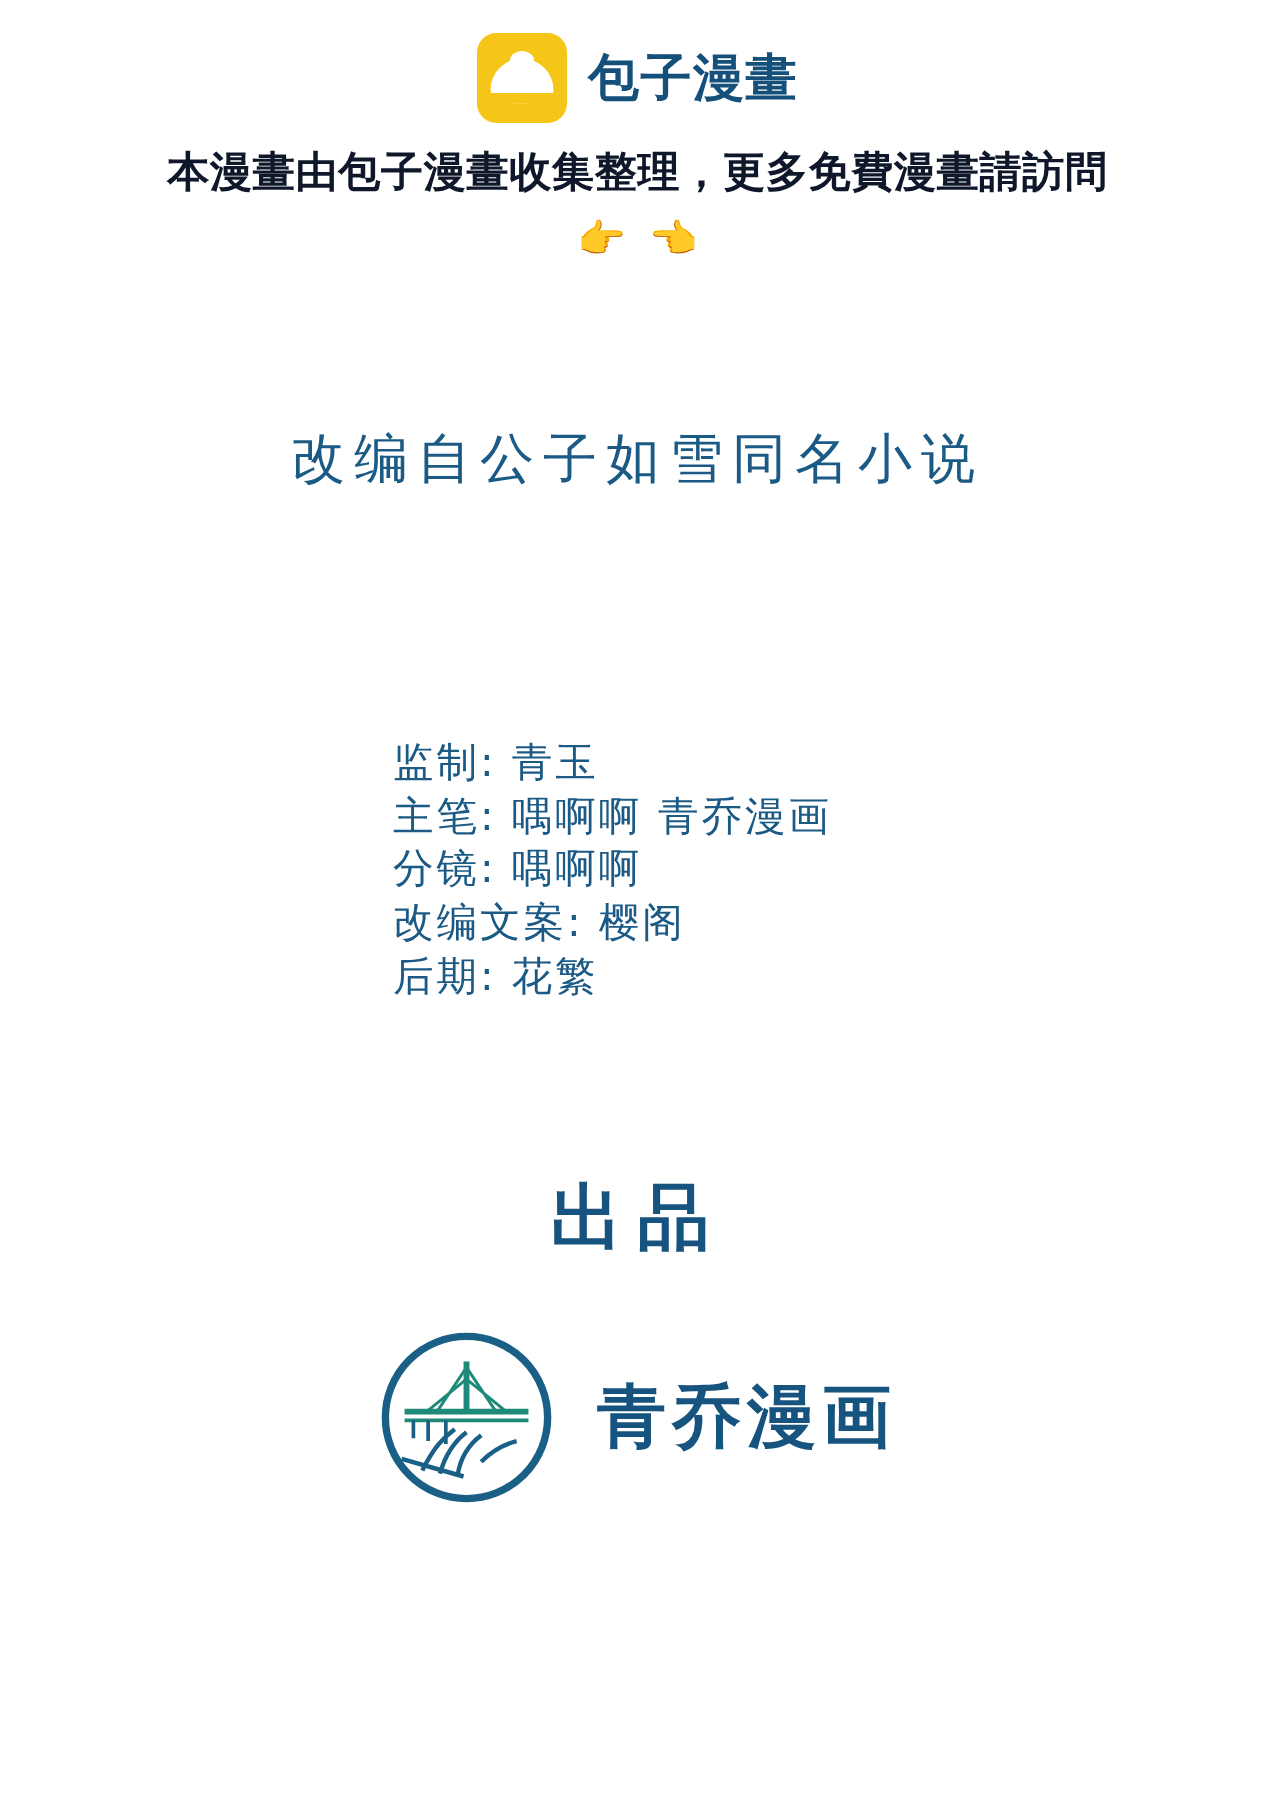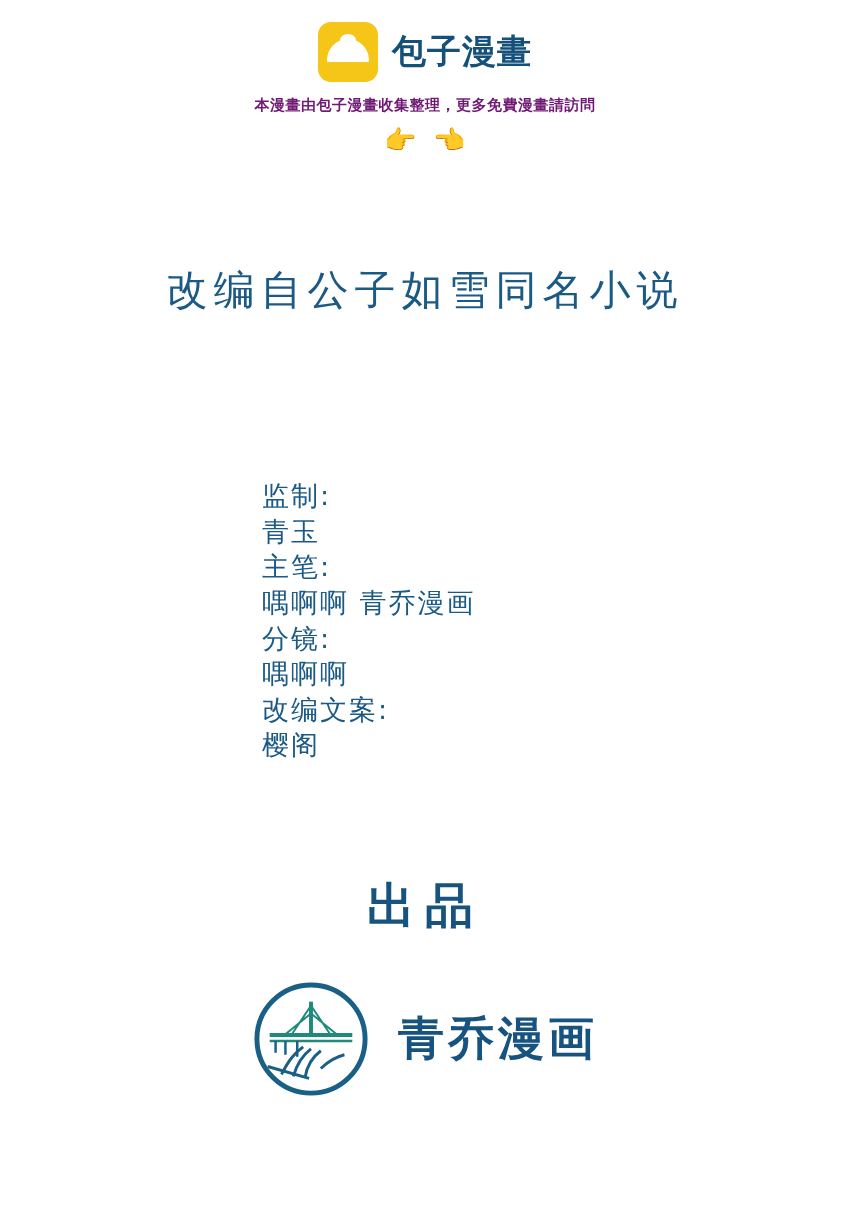--- a/index.html
+++ b/index.html
@@ -68,23 +68,23 @@
     box-shadow: inset 0 -2px 0 #f5c518;
   }
   .brand-name {
     font-size: 34px;
     font-weight: bold;
     color: #14507a;
     letter-spacing: 1px;
   }
   .promo-line {
     margin-top: 14px;
-    font-size: 15px;
-    font-weight: bold;
-    color: #701a75;
+    font-size: 28px;
+    font-weight: bold;
+    color: #0f172a;
     letter-spacing: 0.5px;
   }
   .url-row {
     margin-top: 12px;
     display: flex;
     align-items: center;
     justify-content: center;
     gap: 16px;
   }
   .hand {
@@ -95,41 +95,40 @@
     font-size: 30px;
     font-weight: bold;
     color: #0f0f0f;
     letter-spacing: 0.5px;
   }
 
   
   .adapt-note {
     margin-top: 110px;
     text-align: center;
-    font-size: 41px;
+    font-size: 36px;
     letter-spacing: 6px;
     color: #1c5a86;
     font-family: "DejaVu Sans", "Liberation Sans", sans-serif;
   }
 
   
   .credits {
     margin-top: 160px;
     padding-left: 262px;
     font-size: 27px;
     line-height: 1.32;
     color: #1c5a86;
     font-family: "DejaVu Sans", "Liberation Sans", sans-serif;
   }
   .credit-row {
     display: flex;
-    gap: 0;
+    gap: 10px;
     white-space: nowrap;
     letter-spacing: 2px;
-    flex-direction: column;
   }
   .credit-role { min-width: 0; }
   .credit-value { letter-spacing: 2px; }
 
   
   .presented {
     margin-top: 111px;
     text-align: center;
     font-size: 48px;
     font-weight: bold;
@@ -198,20 +197,24 @@
   <div class="credit-row">
     <span class="credit-role">分镜:</span>
     <span class="credit-value">喁啊啊</span>
   </div>
 
   <div class="credit-row">
     <span class="credit-role">改编文案:</span>
     <span class="credit-value">樱阁</span>
   </div>
 
+  <div class="credit-row">
+    <span class="credit-role">后期:</span>
+    <span class="credit-value">花繁</span>
+  </div>
 
 </div>
 
 <div class="presented">出品</div>
 
 <div class="studio-row">
 
   <span class="studio-mark">
     <svg viewBox="0 0 120 120" width="118" height="118" xmlns="http://www.w3.org/2000/svg">
       <circle cx="60" cy="60" r="55" fill="none" stroke="#1a5f86" stroke-width="5"></circle>

